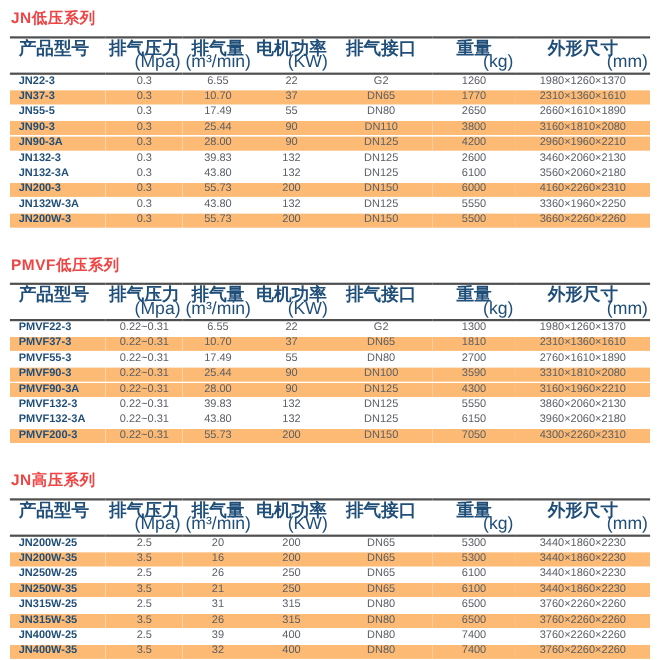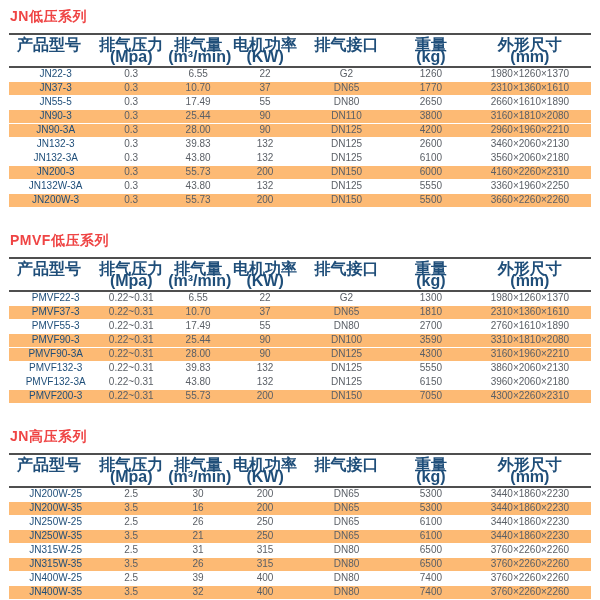--- a/index.html
+++ b/index.html
@@ -29,39 +29,39 @@
   thead th {
     color: #1f4e79;
     font-size: 16px;
     font-weight: bold;
     text-align: center;
     vertical-align: top;
     padding: 4px 2px 3px 2px;
     border-bottom: 2px solid #4f4f4f;
     line-height: 12px;
   }
-  thead th .unit { display: block; font-weight: bold; }
+  thead th .unit { display: block; font-weight: normal; text-align: right; }
   thead th:first-child { text-align: left; padding-left: 8px; }
 
   tbody td {
     font-size: 10px;
     color: #5a5f66;
     text-align: center;
     padding: 1px 2px 2px 2px;
     line-height: 10px;
     height: 13px;
     border-bottom: 1px solid #ffffff;
     white-space: nowrap;
     overflow: hidden;
   }
   tbody td:first-child {
-    text-align: center;
+    text-align: left;
     padding-left: 8px;
     color: #1f4e79;
-    font-weight: normal;
+    font-weight: bold;
   }
   tbody tr.shaded { background: #fdba74; }
 
   
   col.c-model     { width: 15%; }
   col.c-pressure  { width: 12%; }
   col.c-volume    { width: 11%; }
   col.c-power     { width: 12%; }
   col.c-port      { width: 16%; }
   col.c-weight    { width: 13%; }
@@ -310,21 +310,21 @@
             <th><span>电机功率</span><span class="unit">(KW)</span></th>
             <th><span>排气接口</span><span class="unit"></span></th>
             <th><span>重量</span><span class="unit">(kg)</span></th>
             <th><span>外形尺寸</span><span class="unit">(mm)</span></th>
           </tr>
         </thead>
       <tbody>
           <tr>
             <td>JN200W-25</td>
             <td>2.5</td>
-            <td>30</td>
+            <td>20</td>
             <td>200</td>
             <td>DN65</td>
             <td>5300</td>
             <td>3440×1860×2230</td>
           </tr>
           <tr class="shaded">
             <td>JN200W-35</td>
             <td>3.5</td>
             <td>16</td>
             <td>200</td>

